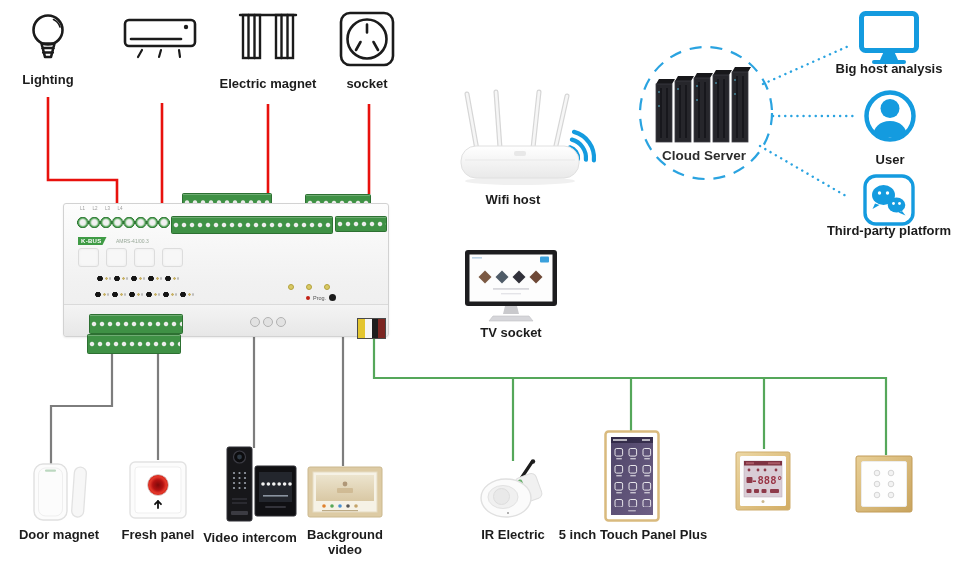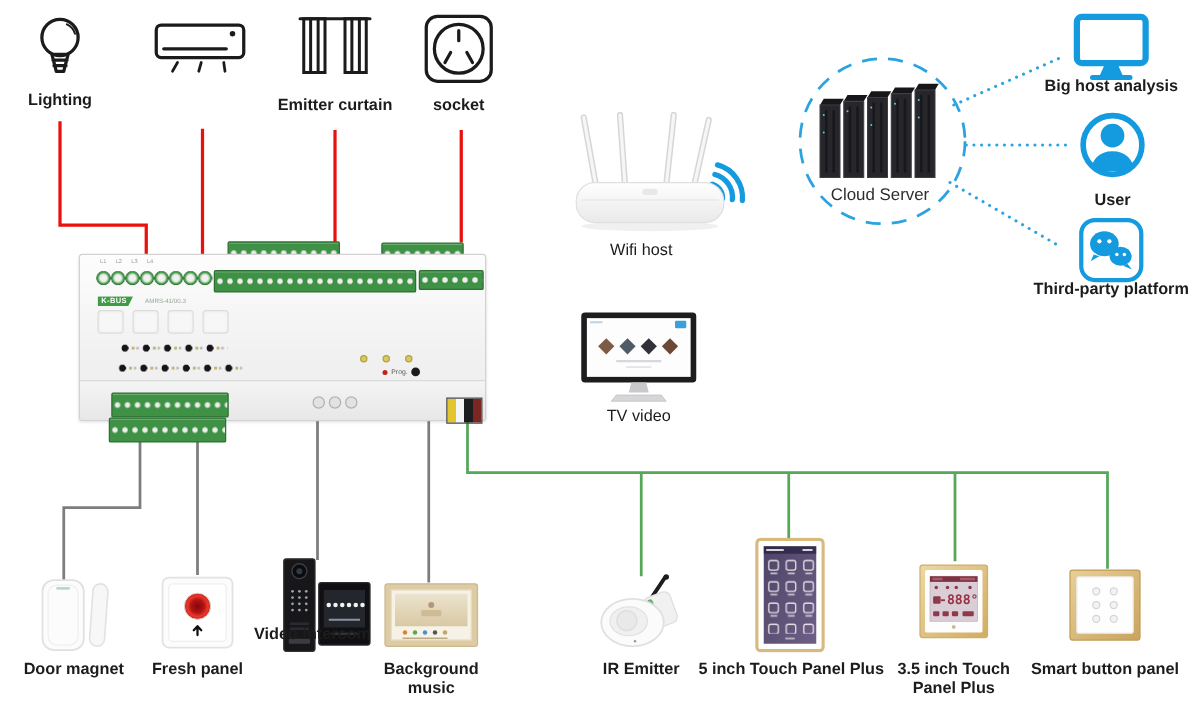--- a/index.html
+++ b/index.html
@@ -2,21 +2,21 @@
 <html style="--wire-red: #e8110d; --wire-gray: #7d7d7d; --wire-green: #55a75a; --link-blue: #2aa3e0; --icon-blue: #149bdf; --terminal-green: #3f9145; --gold: #d9ba7e; --label-dark: #1c1c1c;"><head>
 <meta charset="utf-8">
 <style>
   html,body{margin:0;padding:0;background:#fff;}
   .stage{position:relative;width:960px;height:563px;background:#ffffff;overflow:hidden;
          font-family:"Liberation Sans",sans-serif;border-radius:21px;}
   .wires{position:absolute;left:0;top:0;}
   .node{position:absolute;text-decoration:underline;}
   .lbl{position:absolute;font-weight:700;font-size:13px;color:var(--label-dark);
        text-align:center;line-height:1.18;}
-  .lbl.med{font-weight:400;}
+  .lbl.med{font-weight:700;}
   
   .controller{position:absolute;left:63px;top:193px;width:324px;height:162px;}
   .tstrip,.tblock,.tbig{position:absolute;}
   .tblock,.tstrip{background-color:#3f9145;border:1px solid #2d7032;border-radius:1.5px;
     background-image:radial-gradient(circle at 4px 50%, #ececec 1.7px, #a8cba8 2.1px, rgba(0,0,0,0) 2.7px);
     background-size:8px 100%;box-shadow:inset 0 1px rgba(255,255,255,.25);}
   .tbig{background-image:radial-gradient(circle at 5.8px 50%, #f1f1f1 2.4px, #d6e6d6 3px, #449a49 4.6px, #2e7334 5.4px, rgba(0,0,0,0) 5.9px);
     background-size:11.6px 100%;}
   .cbody{position:absolute;left:0;top:10px;width:324px;height:132px;
     background:linear-gradient(#fdfdfd,#f1f1f1 60%,#ededed);border:1px solid #d2d2d2;border-radius:3px;
@@ -109,21 +109,21 @@
     <svg width="62" height="52" viewBox="0 0 62 52">
       <g fill="none" stroke="#1b1b1b" stroke-width="2.4" stroke-linecap="round">
         <path d="M3,3 H59"></path>
         <rect x="6" y="3" width="17" height="43"></rect>
         <path d="M11.5,3 V46 M17.5,3 V46"></path>
         <rect x="39" y="3" width="17" height="43"></rect>
         <path d="M44.5,3 V46 M50.5,3 V46"></path>
       </g>
     </svg>
   </div>
-  <div class="lbl" style="left:203px;top:76px;width:130px">Emitter curtain</div>
+  <div class="lbl" style="left:203px;top:76px;width:130px">Electric magnet</div>
 
   <div class="node" style="left:338px;top:10px">
     <svg width="58" height="58" viewBox="0 0 58 58">
       <g fill="none" stroke="#1b1b1b" stroke-width="2.6" stroke-linecap="round">
         <rect x="3" y="3" width="52" height="52" rx="9"></rect>
         <circle cx="29" cy="29" r="19.5"></circle>
         <path d="M29,14.5 V22.5 M22.5,32 L18,40 M35.5,32 L40,40"></path>
       </g>
     </svg>
   </div>
@@ -164,21 +164,21 @@
       <path d="M22,22.5 l6.5,6.5 l-6.5,6.5 l-6.5,-6.5 z" fill="#7c5a44"></path>
       <path d="M39,22.5 l6.5,6.5 l-6.5,6.5 l-6.5,-6.5 z" fill="#4f5c68"></path>
       <path d="M56,22.5 l6.5,6.5 l-6.5,6.5 l-6.5,-6.5 z" fill="#31313a"></path>
       <path d="M73,22.5 l6.5,6.5 l-6.5,6.5 l-6.5,-6.5 z" fill="#6e4836"></path>
       <rect x="30" y="40" width="36" height="1.8" fill="#d8d8dc"></rect>
       <rect x="38" y="45" width="20" height="1.4" fill="#e4e4e8"></rect>
       <path d="M42,58 h12 l2,8 h-16 z" fill="#c9c9cc"></path>
       <path d="M30,68 h36 l4,5 h-44 z" fill="#d6d6da" stroke="#bfbfc2" stroke-width="0.6"></path>
     </svg>
   </div>
-  <div class="lbl med" style="left:466px;top:325px;width:90px">TV video</div>
+  <div class="lbl med" style="left:466px;top:325px;width:90px">TV socket</div>
 
   <div class="node" style="left:654px;top:66px">
     <svg width="100" height="84" viewBox="0 0 100 84">
       <g>
         <polygon points="2,18 18,18 21,13 5,13" fill="#17171a"></polygon>
           <rect x="2" y="18" width="16" height="58" fill="#26262b" stroke="#3d3d44" stroke-width="0.8"></rect>
         <polygon points="21,15 37,15 40,10 24,10" fill="#17171a"></polygon>
           <rect x="21" y="15" width="16" height="61" fill="#26262b" stroke="#3d3d44" stroke-width="0.8"></rect>
         <polygon points="40,12 56,12 59,7 43,7" fill="#17171a"></polygon>
           <rect x="40" y="12" width="16" height="64" fill="#26262b" stroke="#3d3d44" stroke-width="0.8"></rect>
@@ -347,21 +347,21 @@
           <circle cx="63.4" cy="38" r="1.8"></circle>
           <circle cx="68.8" cy="38" r="1.8"></circle>
         <circle cx="74.2" cy="38" r="1.8"></circle>
           <circle cx="79.6" cy="38" r="1.8"></circle>
           <circle cx="85" cy="38" r="1.8"></circle>
       </g>
       <rect x="58" y="49" width="25" height="1.6" fill="#8a93a0"></rect>
       <rect x="60" y="60" width="21" height="2" rx="1" fill="#33333a"></rect>
     </svg>
   </div>
-  <div class="lbl" style="left:185px;top:499px;width:130px">Video intercom</div>
+  <div class="lbl" style="left:185px;top:530px;width:130px">Video intercom</div>
 
   <div class="node" style="left:306px;top:465px">
     <svg width="78" height="54" viewBox="0 0 78 54">
       <defs>
           <linearGradient id="bmg" x1="0" y1="0" x2="0" y2="1">
         <stop offset="0" stop-color="#ece4ce"></stop>
             <stop offset="1" stop-color="#d9c8a4"></stop>
           </linearGradient>
         </defs>
       <rect x="2" y="2" width="74" height="50" rx="2" fill="#ddcba4" stroke="#cbb88e"></rect>
@@ -372,37 +372,37 @@
       <g>
         <circle cx="18" cy="41" r="1.8" fill="#e0822e"></circle>
           <circle cx="26" cy="41" r="1.8" fill="#57a857"></circle>
         <circle cx="34" cy="41" r="1.8" fill="#4a90d0"></circle>
           <circle cx="42" cy="41" r="1.8" fill="#555555"></circle>
         <circle cx="50" cy="41" r="1.8" fill="#c4a46a"></circle>
       </g>
       <rect x="16" y="45" width="36" height="1.2" fill="#bdab86"></rect>
     </svg>
   </div>
-  <div class="lbl" style="left:299px;top:527px;width:92px">Background music</div>
+  <div class="lbl" style="left:299px;top:527px;width:92px">Background video</div>
 
   <div class="node" style="left:476px;top:458px">
     <svg width="78" height="64" viewBox="0 0 78 64">
       <path d="M56,4 L44,22" stroke="#1d1d1d" stroke-width="3.2" stroke-linecap="round" fill="none"></path>
       <circle cx="57" cy="3.5" r="2.2" fill="#1d1d1d"></circle>
       <g transform="rotate(-20 50 32)">
         <rect x="42" y="18" width="22" height="26" rx="5" fill="#f1f1f1" stroke="#dedede"></rect>
         <rect x="45" y="20" width="4.5" height="22" rx="2" fill="#54a657" opacity="0.85"></rect>
       </g>
       <ellipse cx="30" cy="40" rx="25" ry="19" fill="#fbfbfb" stroke="#e0e0e0" stroke-width="1.4"></ellipse>
       <ellipse cx="27" cy="39" rx="15" ry="11.5" fill="#f0f0f0" stroke="#e2e2e2"></ellipse>
       <circle cx="25.5" cy="38.5" r="8" fill="#e9e9e9" stroke="#dddddd"></circle>
       <circle cx="32" cy="55" r="1" fill="#999"></circle>
     </svg>
   </div>
-  <div class="lbl" style="left:463px;top:527px;width:100px">IR Emitter</div>
+  <div class="lbl" style="left:463px;top:527px;width:100px">IR Electric</div>
 
   <div class="node" style="left:604px;top:430px">
     <svg width="56" height="92" viewBox="0 0 56 92">
       <defs>
         <linearGradient id="p5g" x1="0" y1="0" x2="1" y2="1">
           <stop offset="0" stop-color="#4e4468"></stop>
             <stop offset="1" stop-color="#6d5f85"></stop>
           </linearGradient>
         <pattern id="appgrid" x="8" y="16" width="14" height="17" patternUnits="userSpaceOnUse">
           <rect x="3" y="2.5" width="7.6" height="7.6" rx="1.6" fill="none" stroke="rgba(255,255,255,0.85)" stroke-width="1"></rect>
@@ -444,21 +444,20 @@
       <text x="33" y="33.5" text-anchor="middle" font-family="DejaVu Sans Mono, monospace" font-size="10.5" font-weight="bold" fill="#993344">-888°</text>
       <g fill="#8e3a4a">
         <rect x="12.5" y="39" width="5" height="4" rx="1"></rect>
           <rect x="20" y="39" width="5" height="4" rx="1"></rect>
         <rect x="27.5" y="39" width="5" height="4" rx="1"></rect>
           <rect x="36" y="39" width="9" height="4" rx="1"></rect>
       </g>
       <circle cx="29" cy="51.5" r="1.5" fill="#cbb88e"></circle>
     </svg>
   </div>
-  <div class="lbl" style="left:704px;top:527px;width:118px">3.5 inch Touch Panel Plus</div>
 
   <div class="node" style="left:854px;top:454px">
     <svg width="60" height="60" viewBox="0 0 60 60">
       <defs>
           <linearGradient id="goldg2" x1="0" y1="0" x2="1" y2="1">
         <stop offset="0" stop-color="#e8cf96"></stop>
             <stop offset="1" stop-color="#c9a45e"></stop>
           </linearGradient>
         </defs>
       <rect x="2" y="2" width="56" height="56" rx="2" fill="url(#goldg2)" stroke="#c29c58"></rect>
@@ -466,15 +465,14 @@
       <g fill="#f3f3f3" stroke="#d5d5d5" stroke-width="1">
         <circle cx="23" cy="19" r="2.8"></circle>
           <circle cx="37" cy="19" r="2.8"></circle>
         <circle cx="23" cy="30" r="2.8"></circle>
           <circle cx="37" cy="30" r="2.8"></circle>
         <circle cx="23" cy="41" r="2.8"></circle>
           <circle cx="37" cy="41" r="2.8"></circle>
       </g>
     </svg>
   </div>
-  <div class="lbl" style="left:809px;top:527px;width:150px">Smart button panel</div>
 
 </div>
 
 </body></html>

